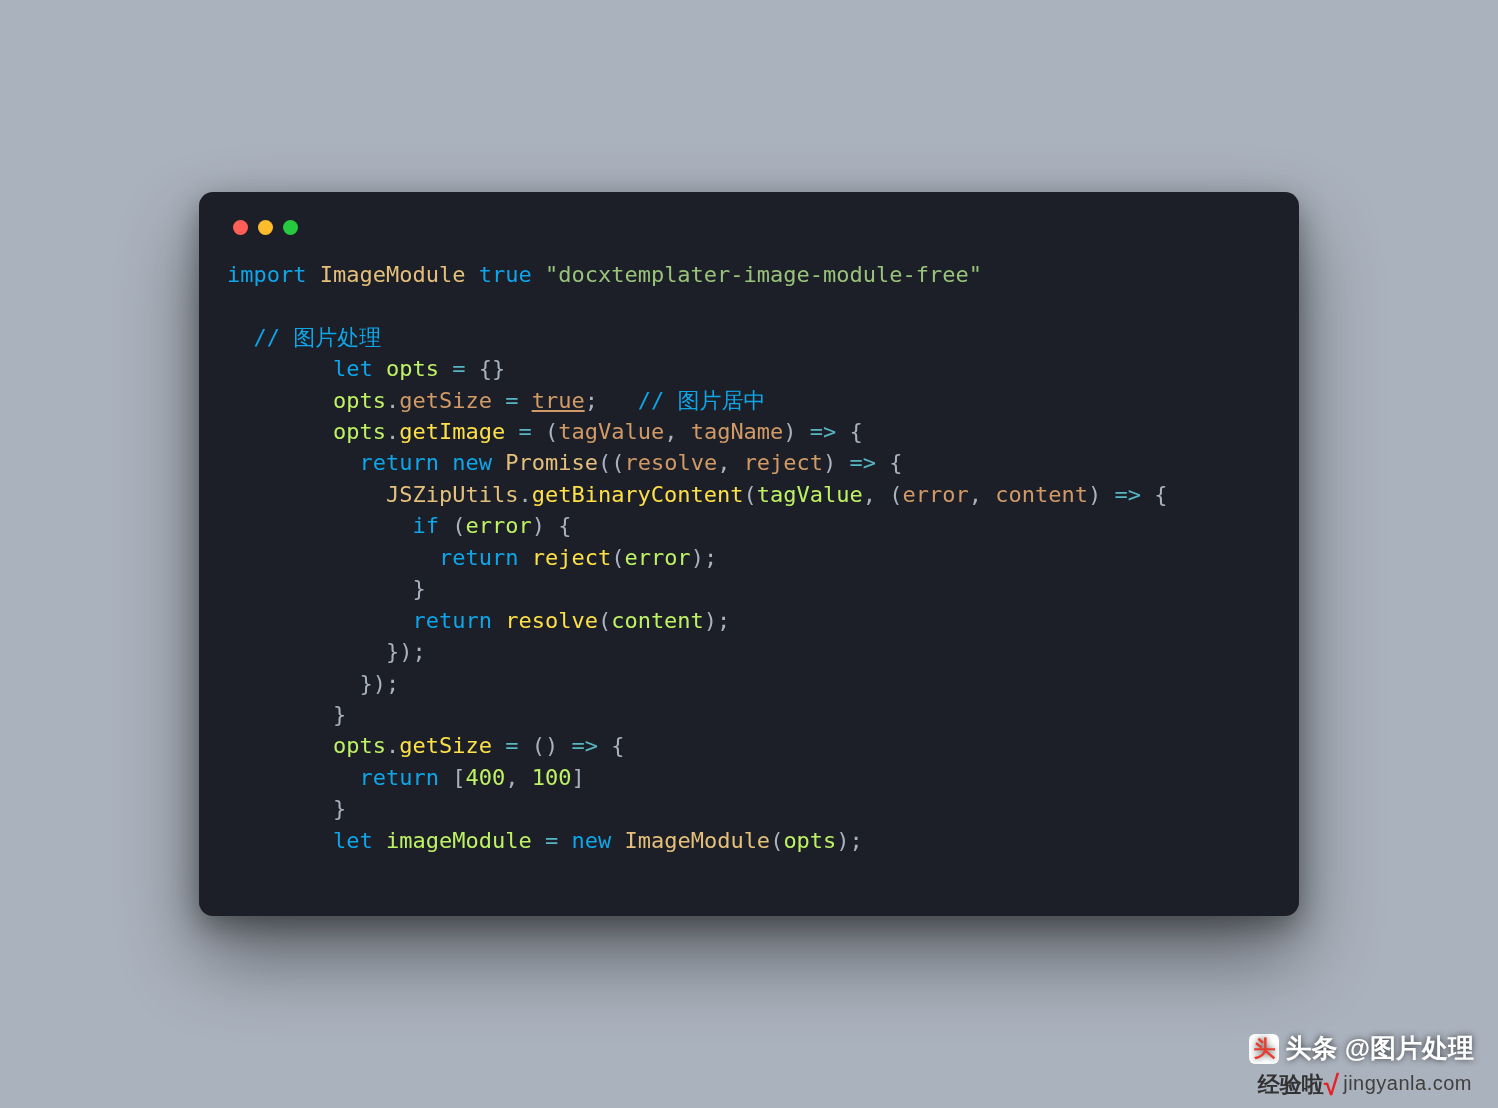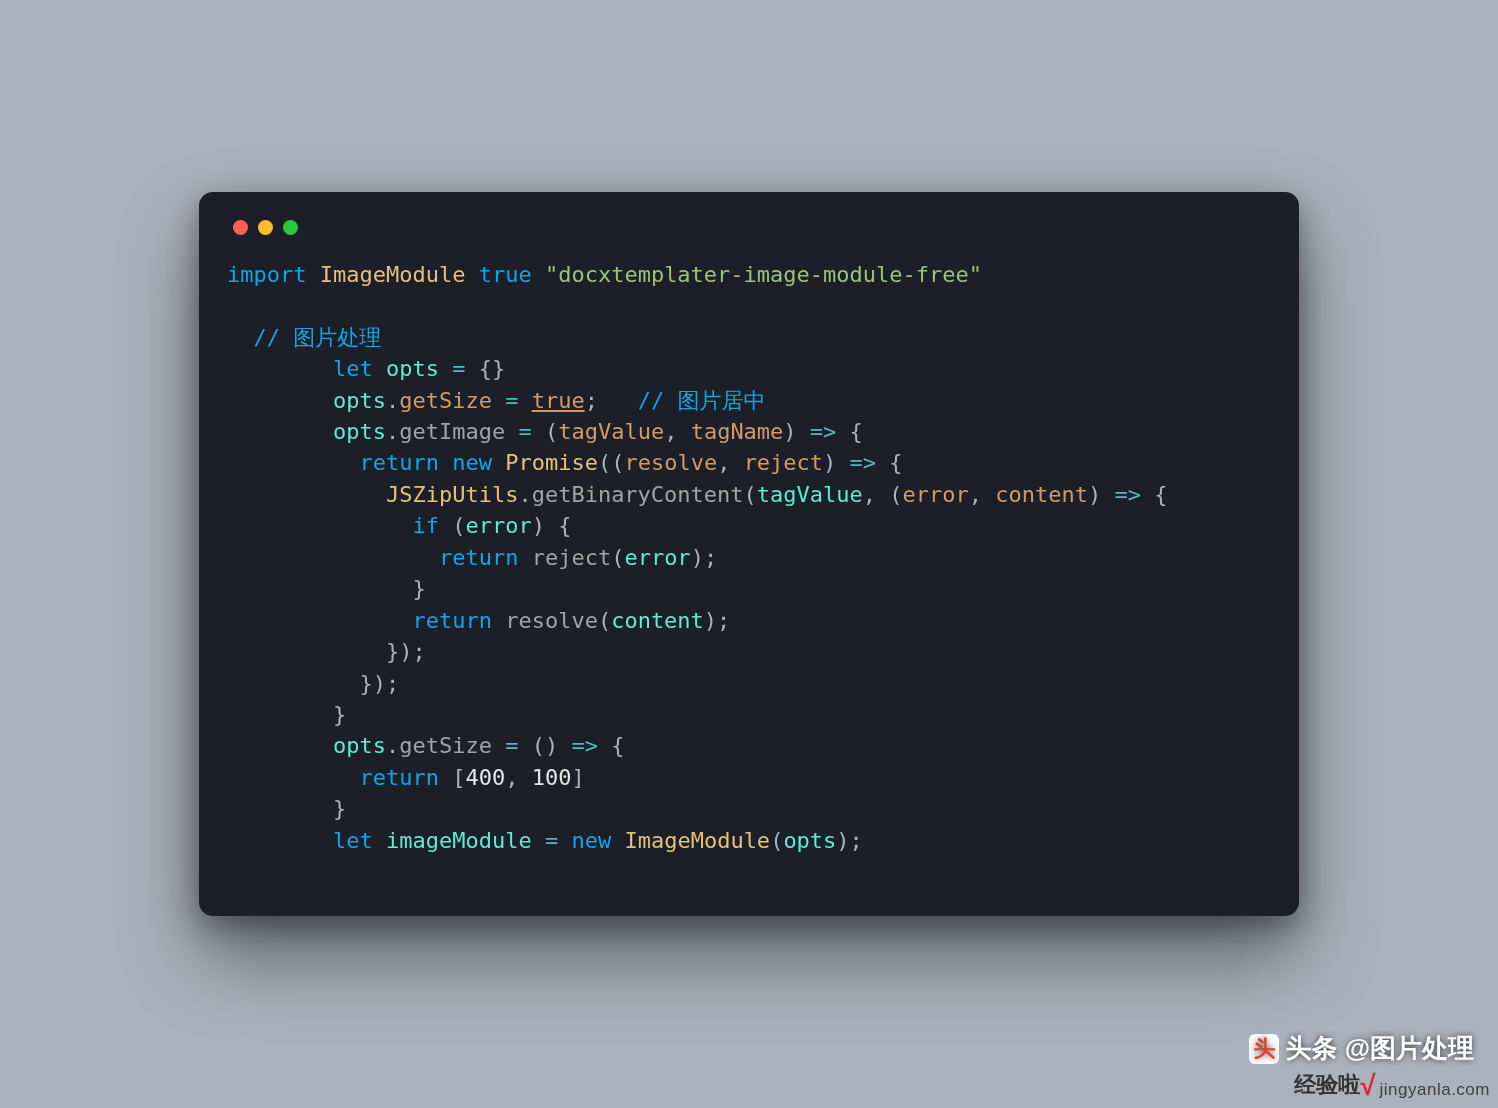--- a/index.html
+++ b/index.html
@@ -39,25 +39,25 @@
     font-family: "SF Mono","Menlo","Consolas",monospace;
     font-size: 22px;
     line-height: 1.43;
     color: #abb2bf;
     white-space: pre;
   }
   .tok-kw    { color: #0ea5e9; } 
   .tok-cls   { color: #e5c07b; } 
   .tok-str   { color: #98c379; } 
   .tok-com   { color: #0ea5e9; } 
-  .tok-var   { color: #5eead4; } 
+  .tok-var   { color: #bef264; } 
   .tok-prop  { color: #d19a66; } 
   .tok-bool  { color: #d19a66; text-decoration: underline; } 
-  .tok-num   { color: #e5e5e5; } 
-  .tok-fn    { color: #a3a3a3; } 
+  .tok-num   { color: #bef264; } 
+  .tok-fn    { color: #fde047; } 
   .tok-op    { color: #56b6c2; } 
   .tok-punc  { color: #abb2bf; }
 
   .watermark-toutiao {
     position: absolute;
     right: 24px;
     bottom: 42px;
     display: flex;
     align-items: center;
     gap: 6px;
@@ -69,38 +69,38 @@
   }
   .watermark-toutiao .logo {
     width: 30px; height: 30px;
     background: #fff;
     border-radius: 6px;
     display:flex; align-items:center; justify-content:center;
     color:#e83c2e; font-weight:900; font-size:22px;
   }
   .watermark-jingyanla {
     position: absolute;
-    right: 8px;
+    right: 26px;
     bottom: 8px;
-    display:flex; align-items:flex-end; gap:4px;
+    display:flex; align-items:center; gap:4px;
     font-family: Arial, sans-serif;
   }
   .watermark-jingyanla .jy-logo{
     font-family: "PingFang SC","Microsoft YaHei",sans-serif;
     font-weight:700;
     font-size:22px;
     color:#333;
     position:relative;
   }
   .watermark-jingyanla .jy-logo .check{
     color:#e62129; font-weight:900; font-size:28px;
     position:relative; top:3px;
   }
   .watermark-jingyanla .jy-url{
-    font-size:17px; color:#404040; letter-spacing:0.5px;
+    font-size:20px; color:#404040; letter-spacing:0.5px;
   }
 </style>
 </head>
 <body>
 
 <div class="window">
   <div class="traffic-lights">
     <div class="dot red"></div>
     <div class="dot yellow"></div>
     <div class="dot green"></div>

